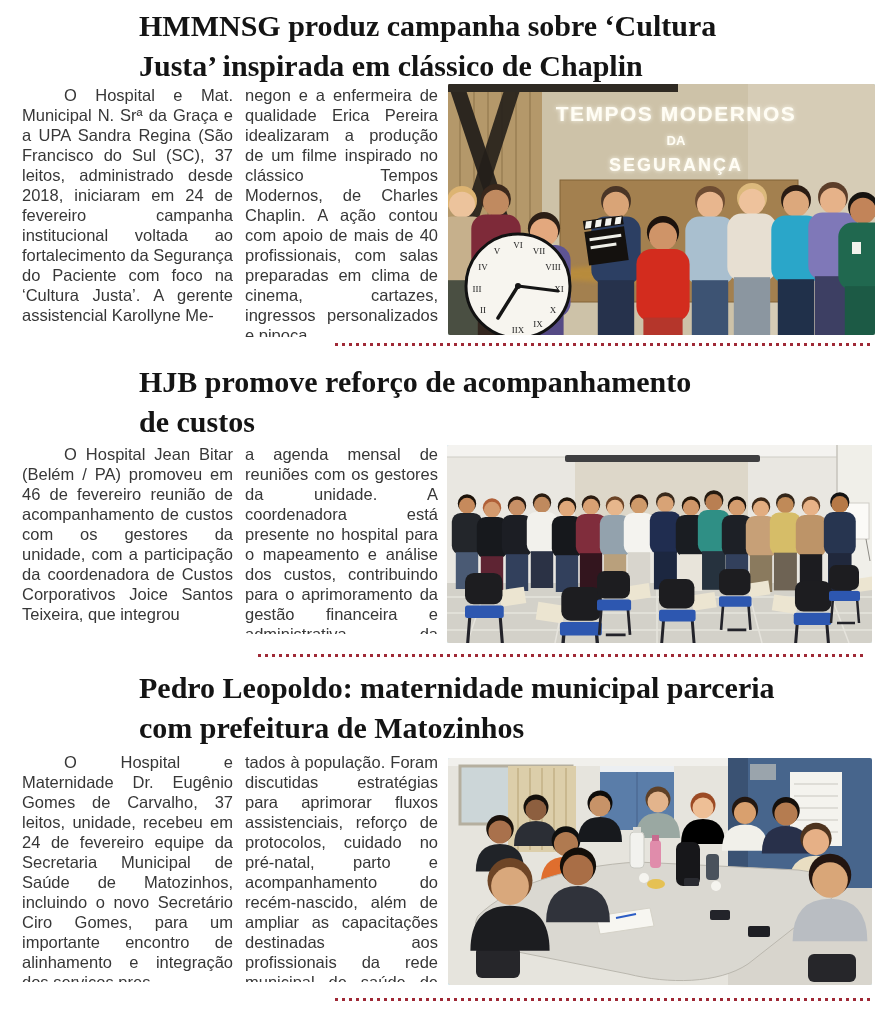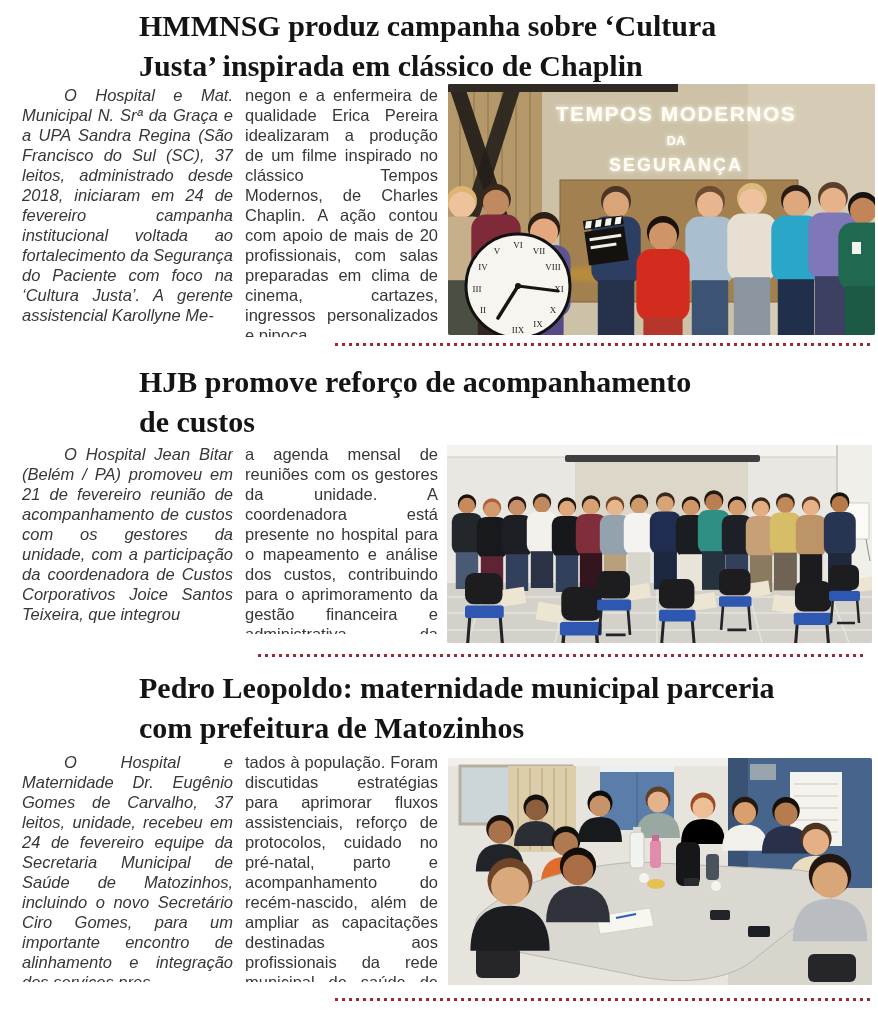--- a/index.html
+++ b/index.html
@@ -2,21 +2,21 @@
 <html lang="pt" style="--sep-color: #9f2936;"><head>
 <meta charset="utf-8">
 <style>
   html,body{margin:0;padding:0;background:#fff;}
   .page{position:relative;width:878px;height:1024px;margin:0 auto;background:#fff;
         font-family:"Liberation Sans","DejaVu Sans",sans-serif;overflow:hidden;}
   .headline{position:absolute;font-family:"Liberation Serif","DejaVu Serif",serif;
         font-weight:700;font-size:30px;line-height:40px;color:#141414;white-space:pre-line;margin:0;}
   .col{position:absolute;font-size:16.5px;line-height:20px;color:#373737;text-align:justify;
         overflow:hidden;margin:0;}
-  .col.first{text-indent:42px;font-style:italic;}
+  .col.first{text-indent:42px;}
   .sep{position:absolute;height:3px;
         background-image:repeating-linear-gradient(to right,var(--sep-color,#9f2936) 0 3px,transparent 3px 7px);}
   figure.photo{position:absolute;margin:0;overflow:hidden;border-radius:2px;background:#7dd3fc;}
   figure.photo svg{display:block;}
   .proj-text{font-family:"Liberation Sans","DejaVu Sans",sans-serif;font-weight:bold;fill:#fffdf4;}
   .numeral{font-family:"Liberation Serif","DejaVu Serif",serif;fill:#1c1c1c;font-size:9px;text-anchor:middle;}
 </style>
 </head>
 <body style="background: rgb(255, 255, 255);">
 
@@ -40,21 +40,21 @@
       <path d="M-22,36 Q-22,11 0,11 Q22,11 22,36 Z" fill="var(--shirt,#446)"></path>
     </g>
   </defs>
 </svg>
 
 <div class="page">
 
   <h2 class="headline" style="left:139px;top:6px;width:700px">HMMNSG produz campanha sobre ‘Cultura
 Justa’ inspirada em clássico de Chaplin</h2>
   <p class="col first" style="left:22px;top:85px;width:211px;height:252px">O Hospital e Mat. Municipal N. Srª da Graça e a UPA Sandra Regina (São Francisco do Sul (SC), 37 leitos, administrado desde 2018, iniciaram em 24 de fevereiro campanha institucional voltada ao fortalecimento da Segurança do Paciente com foco na ‘Cultura Justa’. A gerente assistencial Karollyne Me-</p>
-  <p class="col" style="left:245px;top:85px;width:193px;height:252px">negon e a enfermeira de qualidade Erica Pereira idealizaram a produção de um filme inspirado no clássico Tempos Modernos, de Charles Chaplin. A ação contou com apoio de mais de 20 profissionais, com salas preparadas em clima de cinema, cartazes, ingressos personalizados e pipoca.</p>
+  <p class="col" style="left:245px;top:85px;width:193px;height:252px">negon e a enfermeira de qualidade Erica Pereira idealizaram a produção de um filme inspirado no clássico Tempos Modernos, de Charles Chaplin. A ação contou com apoio de mais de 40 profissionais, com salas preparadas em clima de cinema, cartazes, ingressos personalizados e pipoca.</p>
 
   <figure class="photo" style="left:448px;top:84px;width:427px;height:251px" aria-label="Equipe do HMMNSG posa em sala de cinema com relógio gigante de algarismos romanos e claquete, sob projeção do título Tempos Modernos da Segurança">
     <svg width="427" height="251" viewBox="0 0 427 251">
       <defs>
           <filter id="blur1" x="-40%" y="-40%" width="180%" height="180%">
             <feGaussianBlur stdDeviation="2.3"></feGaussianBlur>
           </filter>
         </defs>
       <rect width="427" height="251" fill="#cdc2a8"></rect>
       <rect x="300" width="127" height="251" fill="#d6ccb6"></rect>
@@ -124,21 +124,21 @@
         <line x1="70" y1="202" x2="110" y2="207" stroke="#151515" stroke-width="3" stroke-linecap="round"></line>
         <line x1="70" y1="202" x2="50" y2="234" stroke="#151515" stroke-width="3.5" stroke-linecap="round"></line>
         <circle cx="70" cy="202" r="3" fill="#151515"></circle>
       </g>
     </svg>
   </figure>
   <div class="sep" style="left:335px;top:343px;width:537px"></div>
 
   <h2 class="headline" style="left:139px;top:362px;width:700px">HJB promove reforço de acompanhamento
 de custos</h2>
-  <p class="col first" style="left:22px;top:444px;width:211px;height:190px">O Hospital Jean Bitar (Belém / PA) promoveu em 21 de fevereiro reunião de acompanhamento de custos com os gestores da unidade, com a participação da coordenadora de Custos Corporativos Joice Santos Teixeira, que integrou</p>
+  <p class="col first" style="left:22px;top:444px;width:211px;height:190px">O Hospital Jean Bitar (Belém / PA) promoveu em 46 de fevereiro reunião de acompanhamento de custos com os gestores da unidade, com a participação da coordenadora de Custos Corporativos Joice Santos Teixeira, que integrou</p>
   <p class="col" style="left:245px;top:444px;width:193px;height:190px">a agenda mensal de reuniões com os gestores da unidade. A coordenadora está presente no hospital para o mapeamento e análise dos custos, contribuindo para o aprimoramento da gestão financeira e administrativa da instituição.</p>
 
   <figure class="photo" style="left:447px;top:445px;width:425px;height:198px" aria-label="Equipe do Hospital Jean Bitar em pé em sala de treinamento com tela de projeção e cadeiras universitárias azuis">
     <svg width="425" height="198" viewBox="0 0 425 198">
       <rect width="425" height="198" fill="#e9e7e1"></rect>
       <rect width="425" height="12" fill="#f4f3f0"></rect>
       <line x1="0" y1="12" x2="425" y2="12" stroke="#cfcdc6"></line>
       <rect x="390" width="35" height="198" fill="#f0efe9"></rect>
       <line x1="390" y1="0" x2="390" y2="150" stroke="#c6c3bb" stroke-width="1.5"></line>
       <g>

